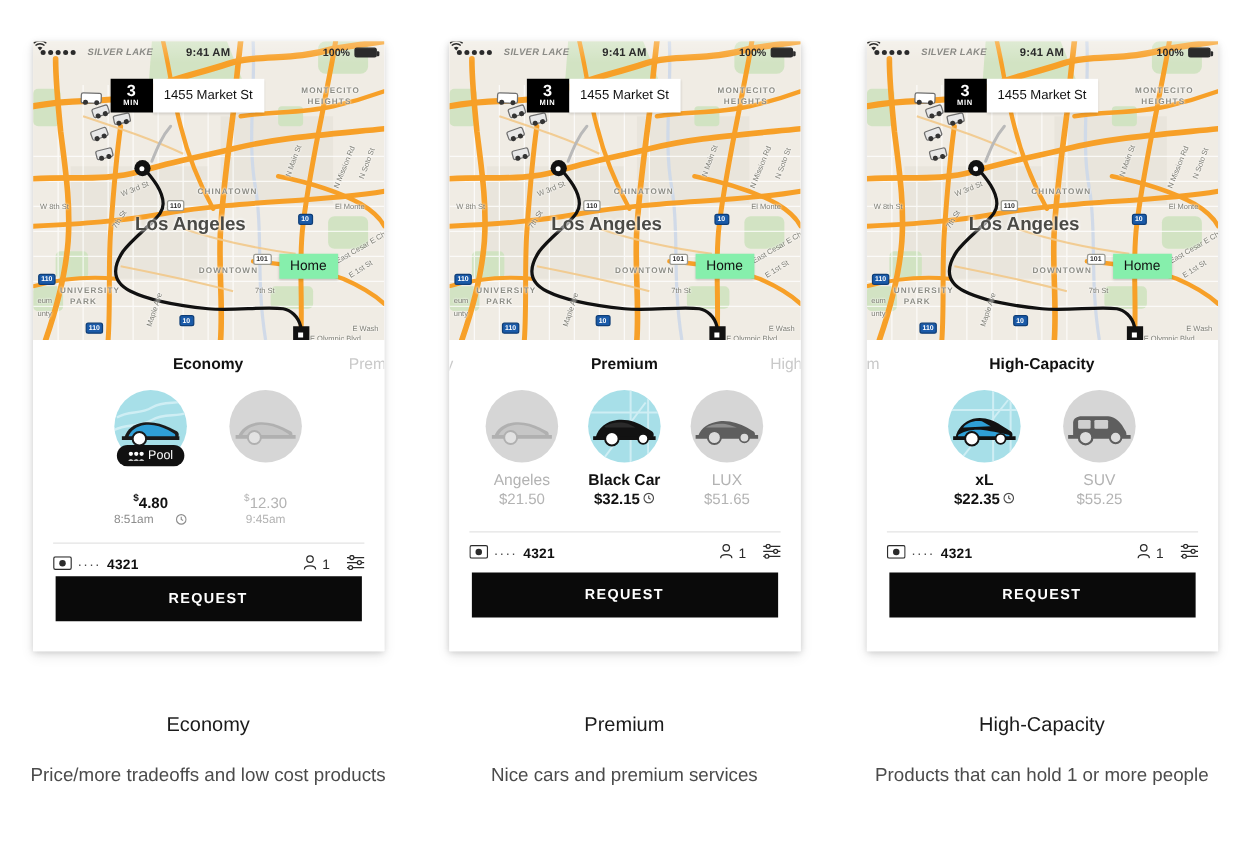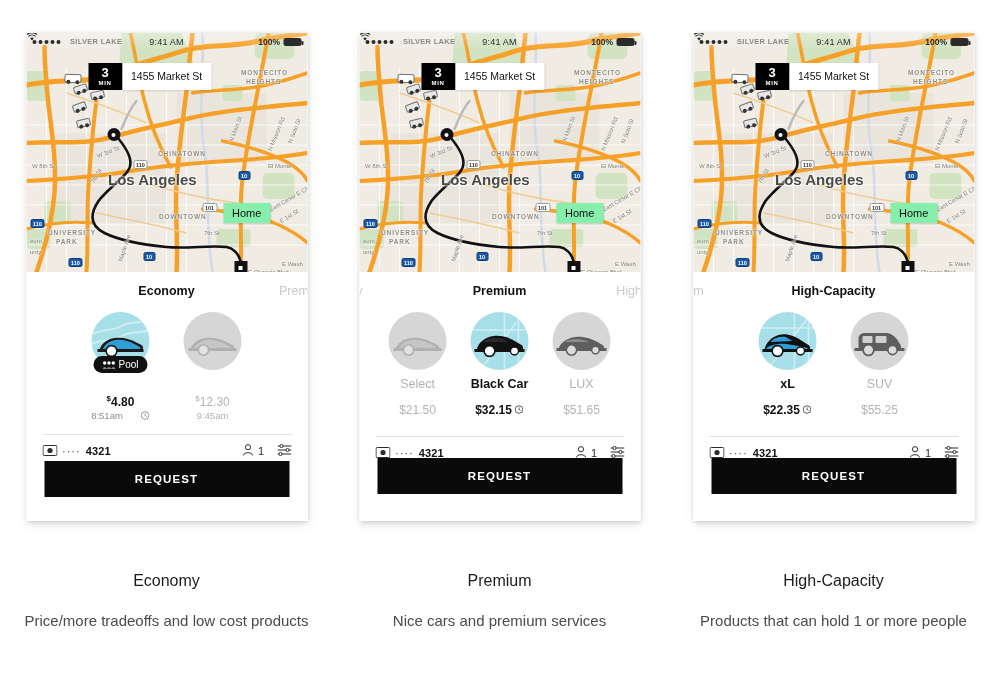--- a/index.html
+++ b/index.html
@@ -36,22 +36,22 @@
   .statusbar {
     position: absolute; top: 0; left: 0; right: 0; height: 17px;
     display: flex; align-items: center; z-index: 6;
     padding: 0 6px; color: #3c3c3c;
     font-size: 8.5px; font-weight: bold;
     background: linear-gradient(to bottom, rgba(255,255,255,.28), rgba(255,255,255,0));
   }
   .sb-dots { display:flex; gap:2px; align-items:center; }
   .sb-dots i { width:4px; height:4px; border-radius:50%; background:#2b2b2b; display:block; }
   .sb-wifi { margin-left:5px; display:block; }
-  .sb-carrier { margin-left:5px; font-size:7.5px; color:#8a8a85; letter-spacing:.3px; font-weight:bold;}
-  .sb-time { position:absolute; left:0; right:0; text-align:center; font-size:9px; color:#2b2b2b; font-weight:normal; letter-spacing:.2px; }
+  .sb-carrier { margin-left:5px; font-size:7.5px; color:#8a8a85; font-style:italic; letter-spacing:.3px; font-weight:bold;}
+  .sb-time { position:absolute; left:0; right:0; text-align:center; font-size:9px; color:#2b2b2b; font-weight:bold; letter-spacing:.2px; }
   .sb-right { margin-left:auto; display:flex; align-items:center; gap:3px; z-index:2; }
   .sb-batt-pct { font-size:8.5px; color:#2b2b2b; }
   .sb-batt {
     width:18px; height:8px; border:1px solid #2b2b2b; border-radius:2px; position:relative; background:#2b2b2b;
   }
   .sb-batt:after { content:""; position:absolute; right:-3px; top:2px; width:2px; height:4px; background:#2b2b2b; border-radius:0 1px 1px 0; }
 
   
   .eta-wrap { position:absolute; top:30px; left:62px; display:flex; align-items:stretch; z-index:5; }
   .eta-badge {
@@ -118,21 +118,21 @@
   .pool-badge {
     position:absolute; left:50%; transform:translateX(-50%); top:44px;
     background:#111; color:#fff; border-radius:11px; height:17px; padding:0 9px;
     display:flex; align-items:center; gap:3px; font-size:10px; white-space:nowrap; z-index:3;
   }
   .pool-badge .glyph { display:flex; }
 
   .prod-name { font-size:12.5px; margin-top:7px; }
   .prod-name.sel { color:#111; font-weight:bold; }
   .prod-name.uns { color:#b3b3b3; }
-  .prod-price { font-size:12px; margin-top:12px; }
+  .prod-price { font-size:12px; margin-top:1px; }
   .prod-price.sel { color:#111; font-weight:bold; }
   .prod-price.uns { color:#b3b3b3; }
   .prod-price .cur { font-size:8px; vertical-align:5px; }
   .prod-sub { font-size:9.5px; color:#8d8d8d; margin-top:1px; display:flex; justify-content:center; align-items:center; gap:18px;}
   .prod-sub.grey { color:#b3b3b3; }
   .clk { display:inline-flex; }
 
   .divider { height:1px; background:#e3e3e3; margin:13px 16px 0; }
 
   .meta-row {
@@ -528,21 +528,21 @@
           <div class="products" style="gap:10px;">
             <div class="prod">
               <div class="disc uns">
                 <svg width="58" height="58" viewBox="0 0 58 58">
                   <path d="M7 37 C9 31 15 27 22 26 C30 25 37 27 43 30 L49 33 C51 34 51 37 49 37 Z" fill="#b0b0b0"></path>
                   <path d="M10 37 C12 32 17 29 23 28 C30 27 36 29 42 32 L47 35 C48 35.5 48 37 47 37 Z" fill="#c6c6c6"></path>
                   <rect x="5" y="36" width="48" height="3" fill="#b0b0b0"></rect>
                   <circle cx="20" cy="38" r="5.2" fill="#e2e2e2" stroke="#b0b0b0" stroke-width="1.6"></circle>
                 </svg>
               </div>
-              <div class="prod-name uns">Select</div>
+              <div class="prod-name uns">Angeles</div>
               <div class="prod-price uns"><span>$</span><span>21.50</span></div>
             </div>
 
             <div class="prod">
               <div class="disc sel">
                 <svg width="58" height="58" viewBox="0 0 58 58">
                   <g stroke="#cfeef4" stroke-width="1.6" fill="none">
                       <path d="M34 0 V58"></path>
                       <path d="M48 0 V58"></path>
                       <path d="M0 18 H58"></path>

